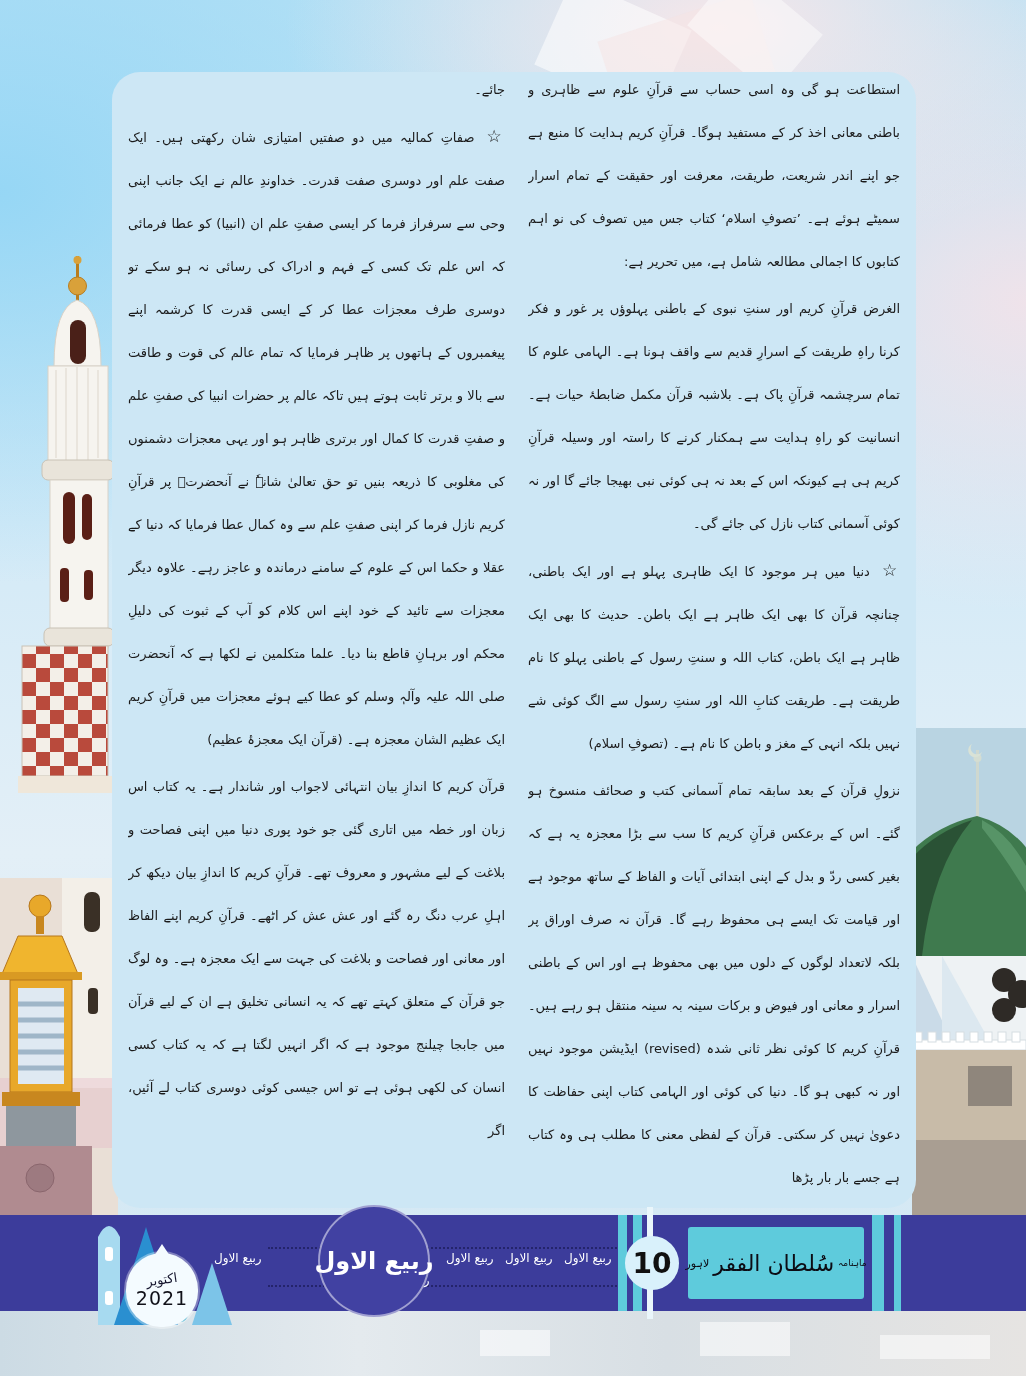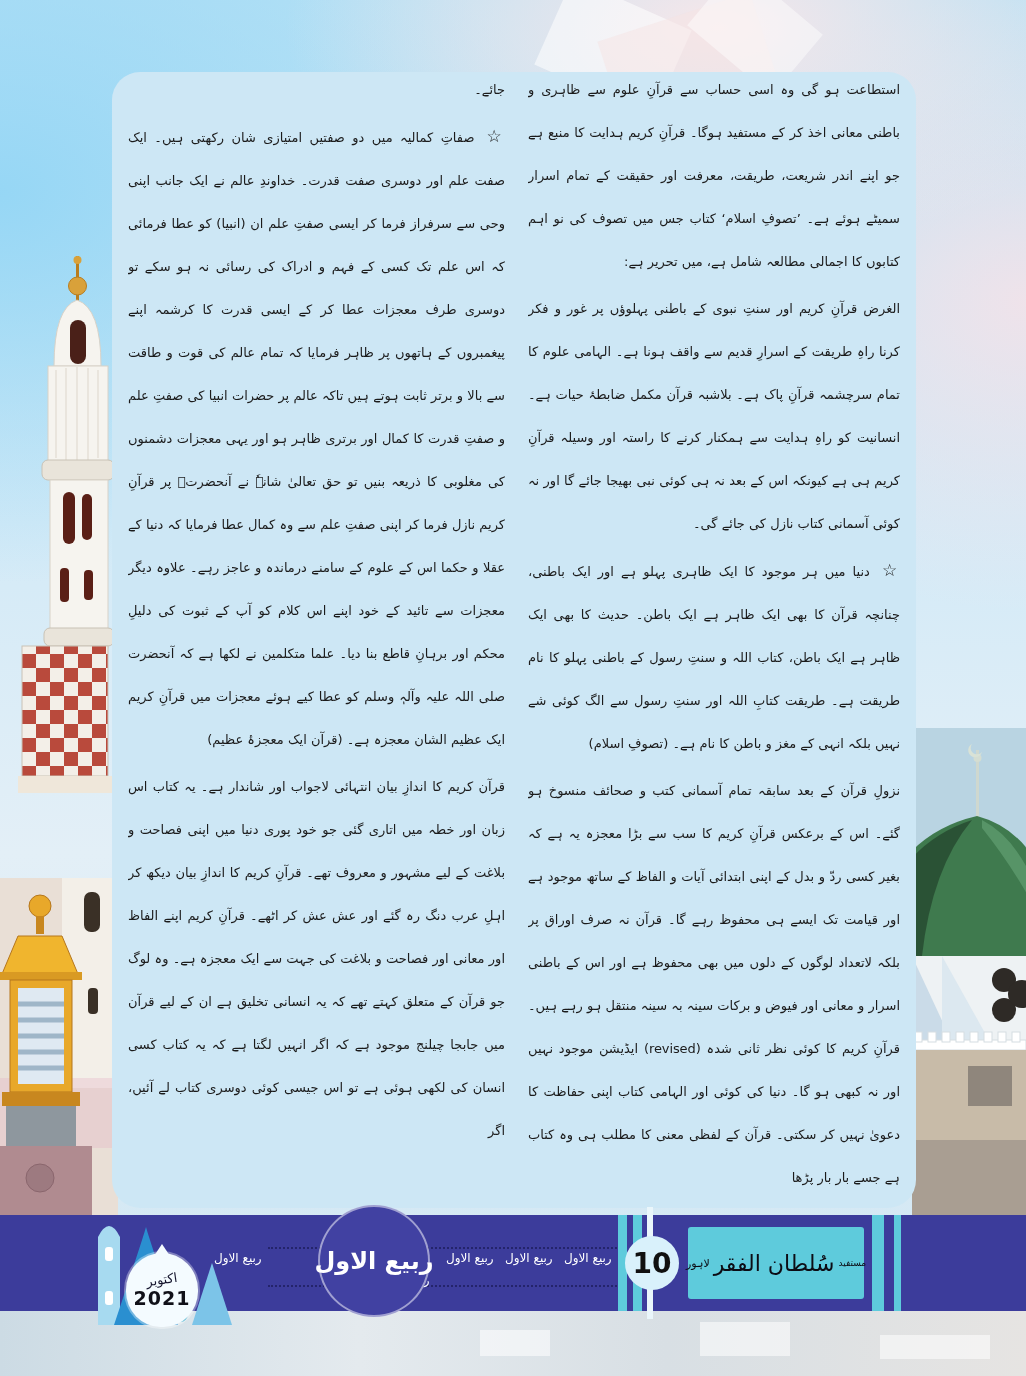--- a/index.html
+++ b/index.html
@@ -47,21 +47,21 @@
   .footer{position:absolute;left:0;top:1215px;width:1026px;height:96px;background:var(--footer-bar);z-index:4;}
   .footer .dotline{position:absolute;left:268px;width:352px;border-top:2px dotted rgba(12,12,60,.5);z-index:1;}
   .dotline.d1{top:32px;} .dotline.d2{top:70px;}
   .mosque-sil{position:absolute;left:84px;top:-2px;overflow:visible;z-index:2;}
   .date-bubble{position:absolute;left:126px;top:38px;width:72px;height:74px;border-radius:50% 50% 48% 48%;
     background:#f4fbff;z-index:3;display:flex;flex-direction:column;align-items:center;justify-content:center;
     box-shadow:0 0 0 2px rgba(255,255,255,.35);}
   .date-bubble::before{content:"";position:absolute;top:-9px;left:50%;transform:translateX(-50%);
     width:0;height:0;border-left:8px solid transparent;border-right:8px solid transparent;border-bottom:12px solid #f4fbff;}
   .date-month{font-size:13px;color:#15152e;transform:rotate(-8deg);}
-  .date-year{font-size:19px;font-weight:bold;color:#101018;letter-spacing:1px;}
+  .date-year{font-size:19px;font-weight:normal;color:#101018;letter-spacing:1px;}
   .dot{position:absolute;border-radius:50%;background:#2fa8c9;z-index:2;}
   .dot.a{left:158px;top:82px;width:11px;height:11px;}
   .dot.b{left:173px;top:92px;width:15px;height:15px;}
   .rabi-sm{position:absolute;top:36px;color:#fff;font-size:12px;white-space:nowrap;z-index:2;direction:rtl;}
   .rabi-big-circle{position:absolute;left:318px;top:-10px;width:112px;height:112px;border-radius:50%;
     background:#4141a2;border:2px solid rgba(255,255,255,.5);z-index:3;display:flex;align-items:center;justify-content:center;}
   .rabi-big{color:#fff;font-size:24px;font-weight:bold;white-space:nowrap;direction:rtl;}
   .vbar{position:absolute;top:0;height:96px;background:var(--teal-accent);z-index:1;}
   .vbar.w1{left:618px;width:9px;} .vbar.w2{left:633px;width:9px;}
   .vbar.r1{left:872px;width:12px;} .vbar.r2{left:894px;width:7px;}
@@ -207,21 +207,21 @@
 
   <div class="vbar w1"></div>
   <div class="vbar w2"></div>
   <div class="vbar-white"></div>
 
   <div class="page-circle">
     <span>10</span>
   </div>
 
   <div class="mag-box">
-    <span class="mag-prefix">مستفید</span>
+    <span class="mag-prefix">ماہنامہ</span>
     <span class="mag-title">سُلطان الفقر</span>
     <span class="mag-city">لاہور</span>
   </div>
 
   <div class="vbar r1"></div>
   <div class="vbar r2"></div>
 </div>
 
 <div class="bottom-strip"></div>
 <div class="strip-block" style="left:480px;top:1330px;width:70px;height:26px;"></div>

